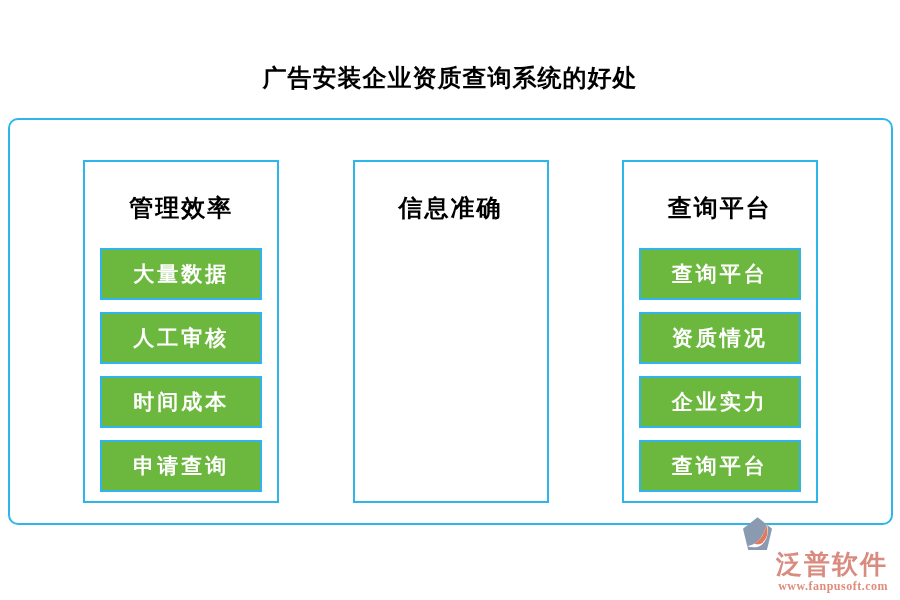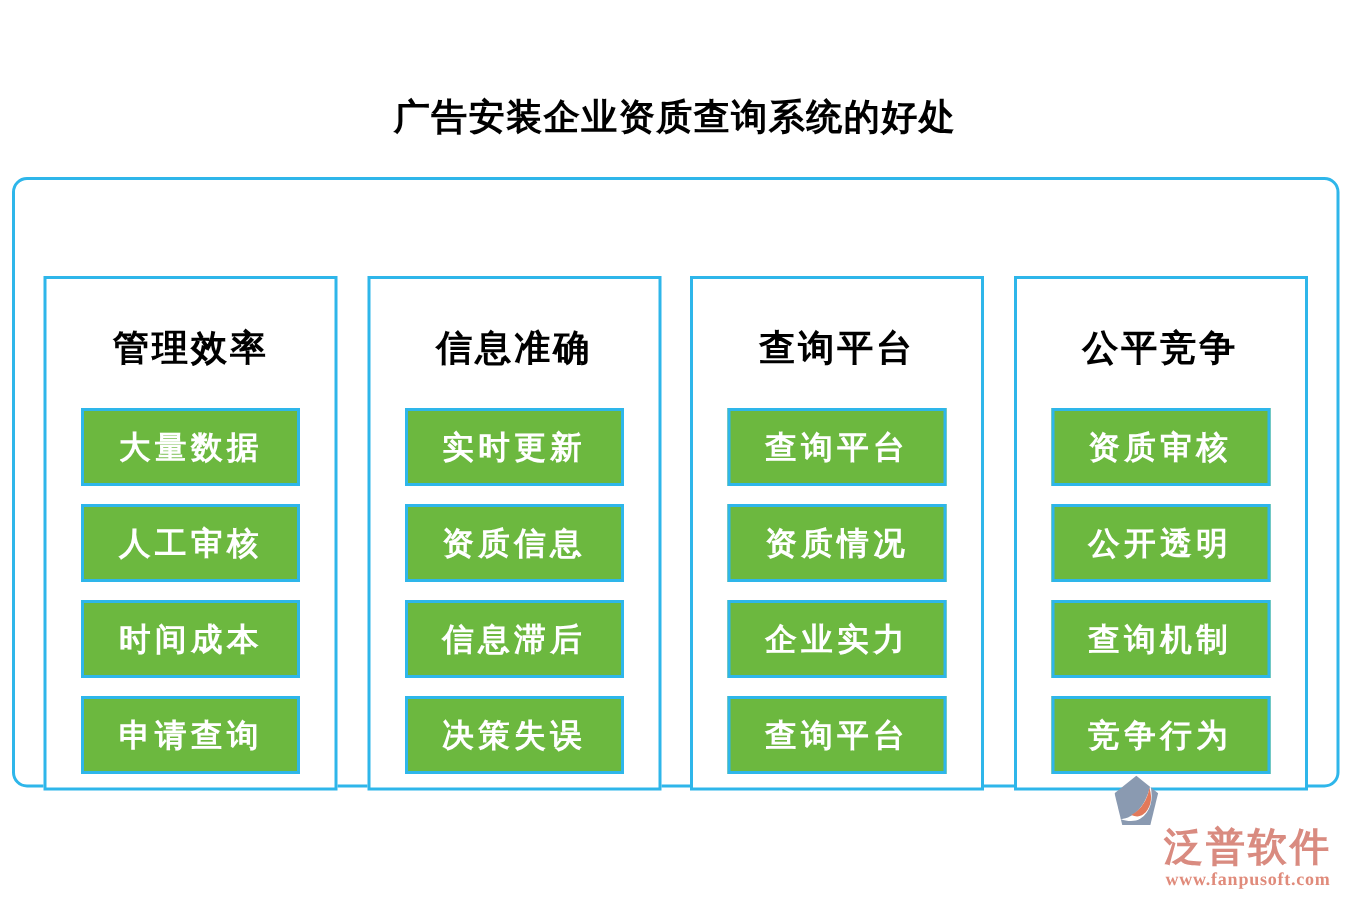--- a/index.html
+++ b/index.html
@@ -10,47 +10,47 @@
   .title{
     position:absolute;top:46px;left:0;width:100%;
     text-align:center;font-weight:bold;font-size:24px;color:#000;
     letter-spacing:1px;
   }
   .board{
     position:absolute;left:8px;top:118px;width:885px;height:407px;
     box-sizing:border-box;border:2px solid var(--accent_blue,#2EB6EA);
     border-radius:10px;background:#fff;
     display:flex;justify-content:space-evenly;align-items:flex-start;
-    padding-top:64px;
+    padding-top:40px;
   }
   .column{
     width:196px;height:343px;box-sizing:border-box;
     border:2px solid var(--accent_blue,#2EB6EA);background:#fff;
     display:flex;flex-direction:column;align-items:center;
   }
   .col-header{
     margin:30px 0 0;font-size:24px;font-weight:bold;color:#000;
     letter-spacing:2px;
   }
   .btn-stack{
     margin-top:24px;display:flex;flex-direction:column;gap:12px;
   }
   .pill{
-    width:146px;height:52px;box-sizing:border-box;
+    width:162px;height:52px;box-sizing:border-box;
     border:2px solid var(--accent_blue,#2EB6EA);
     background:var(--button_green,#6CB83F);
     color:#fff;font-size:21px;font-weight:bold;letter-spacing:3px;
     display:flex;align-items:center;justify-content:center;
   }
   .logo{
     position:absolute;right:12px;bottom:6px;
     display:flex;align-items:flex-start;gap:3px;
   }
   .logo-icon{width:30px;height:36px;flex:0 0 auto;margin-top:2px;}
-  .logo-text{display:flex;flex-direction:column;align-items:center;margin-top:37px;}
+  .logo-text{display:flex;flex-direction:column;align-items:flex-end;margin-top:37px;}
   .brand{
     font-size:26px;font-weight:bold;line-height:1.05;
     color:var(--brand_pink,#D98B80);letter-spacing:2px;
   }
   .url{
     font-size:12px;font-weight:bold;margin-top:1px;
     color:var(--url_pink,#E08B7B);letter-spacing:0.5px;
   }
 </style>
 </head>
@@ -65,47 +65,32 @@
     <div class="btn-stack">
       <div class="pill">大量数据</div>
       <div class="pill">人工审核</div>
       <div class="pill">时间成本</div>
       <div class="pill">申请查询</div>
     </div>
   </section>
 
   <section class="column">
     <h2 class="col-header">信息准确</h2>
-    <div class="btn-stack">
-      <div class="pill">实时更新</div>
-      <div class="pill">资质信息</div>
-      <div class="pill">信息滞后</div>
-      <div class="pill">决策失误</div>
-    </div>
   </section>
 
   <section class="column">
     <h2 class="col-header">查询平台</h2>
     <div class="btn-stack">
       <div class="pill">查询平台</div>
       <div class="pill">资质情况</div>
       <div class="pill">企业实力</div>
       <div class="pill">查询平台</div>
     </div>
   </section>
 
-  <section class="column">
-    <h2 class="col-header">公平竞争</h2>
-    <div class="btn-stack">
-      <div class="pill">资质审核</div>
-      <div class="pill">公开透明</div>
-      <div class="pill">查询机制</div>
-      <div class="pill">竞争行为</div>
-    </div>
-  </section>
 
 </div>
 
 <div class="logo">
   <svg class="logo-icon" viewBox="0 0 32 36" xmlns="http://www.w3.org/2000/svg" aria-hidden="true">
     <path d="M15.5 0 L31 12.5 L25.5 35 L5.5 35 L0 12.5 Z" fill="#8A9AB1"></path>
     <path d="M4.5 31 C14 30 22 22 25.5 7 C28 17 25.5 26 18.5 30.5 C14.5 33 9 32.5 4.5 31 Z" fill="#FFFFFF"></path>
     <path d="M12 28 C19 24 23.5 17 24.8 8.5 C27.5 16.5 25.5 23.5 20.5 27.5 C18 29.4 14.8 29.3 12 28 Z" fill="#E2795A"></path>
   </svg>
   <div class="logo-text">

